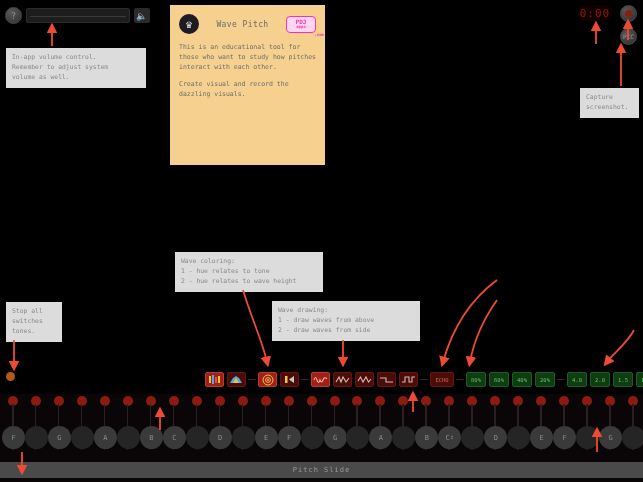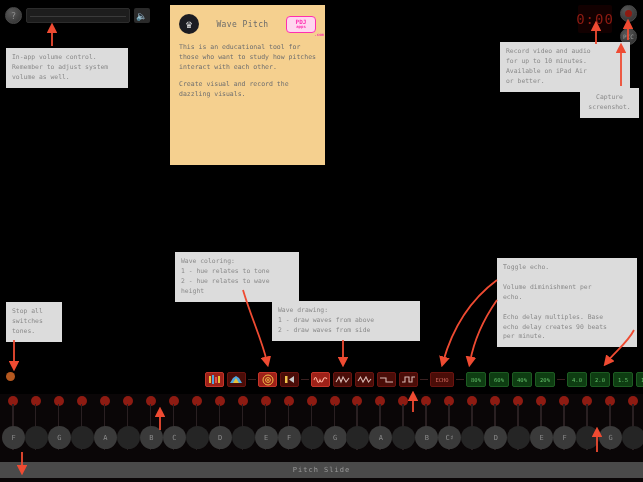--- a/index.html
+++ b/index.html
@@ -36,22 +36,22 @@
   .pdj { width:30px; height:17px; border:1.5px solid #ff2fb0; border-radius:4px;
          background:#ffd6ef; color:#ff2fb0; font-size:6px; font-weight:bold;
          display:flex; flex-direction:column; align-items:center;
          justify-content:center; line-height:1.0; position:relative; }
   .pdj small { font-size:4px; }
   .pdj .dotcom { position:absolute; right:-9px; bottom:-5px; color:#ff2fb0;
                  font-size:4px; }
   .card p { color:#6f6f6f; font-size:6.5px; line-height:1.55; margin-top:7px; }
 
   
-  .timer { position:absolute; left:578px; top:5px; width:34px; height:28px;
-           background:#120000; border-radius:2px; color:#8e1b12; font-size:14px;
+  .timer { position:absolute; left:578px; top:5px; width:34px; height:16px;
+           background:#120000; border-radius:8px; color:#8e1b12; font-size:11px;
            display:flex; align-items:center; justify-content:center;
            letter-spacing:1px; }
   .rnd-btn { position:absolute; width:17px; height:17px; border-radius:50%;
              background:radial-gradient(circle at 35% 30%, #585858, #2b2b2b);
              border:1px solid #494949; display:flex; align-items:center;
              justify-content:center; }
   .rec-btn { left:620px; top:5px; }
   .rec-dot { width:7px; height:7px; border-radius:50%; background:#8e1b12; }
   .pic-btn { left:620px; top:28px; color:#9a9a9a; font-size:6px; }
 
@@ -120,46 +120,34 @@
     <p>This is an educational tool for those who want to study how pitches interact with each other.</p>
     <p>Create visual and record the dazzling visuals.</p>
   </div>
 
   <div class="timer">0:00</div>
   <div class="rnd-btn rec-btn">
     <div class="rec-dot"></div>
   </div>
   <div class="rnd-btn pic-btn">PIC</div>
 
-  <div class="callout" style="left:6px; top:48px; width:122px; white-space:pre-line;">In-app volume control.
+  <div class="callout" style="left:6px; top:48px; width:140px; white-space:pre-line;">In-app volume control.
 Remember to adjust system
 volume as well.</div>
-  <div class="callout" style="left:500px; top:42px; width:130px; white-space:pre-line;">Record video and audio
-for up to 10 minutes.
-Available on iPad Air
-or better.</div>
-  <div class="callout" style="left:580px; top:88px; width:59px; white-space:pre-line;text-align:center;">Capture
+  <div class="callout" style="left:580px; top:88px; width:59px; white-space:pre-line;">Capture
 screenshot.</div>
   <div class="callout" style="left:6px; top:302px; width:56px; white-space:pre-line;">Stop all
 switches
 tones.</div>
-  <div class="callout" style="left:175px; top:252px; width:124px; white-space:pre-line;">Wave coloring:
+  <div class="callout" style="left:175px; top:252px; width:148px; white-space:pre-line;">Wave coloring:
 1 - hue relates to tone
 2 - hue relates to wave height</div>
   <div class="callout" style="left:272px; top:301px; width:148px; white-space:pre-line;">Wave drawing:
 1 - draw waves from above
 2 - draw waves from side</div>
-  <div class="callout" style="left:497px; top:258px; width:140px; white-space:pre-line;">Toggle echo.
-
-Volume diminishment per
-echo.
-
-Echo delay multiples. Base
-echo delay creates 90 beats
-per minute.</div>
   <div class="callout" style="left:10px; top:422px; width:117px;">Create a sliding tone.</div>
   <div class="callout" style="left:138px; top:433px; width:72px; white-space:pre-line;">Tone sustain
 switches.</div>
   <div class="callout" style="left:406px; top:412px; width:99px;">Tone waveforms.</div>
   <div class="callout" style="left:578px; top:455px; width:40px;">Keys.</div>
 
   <div class="stop-dot"></div>
 
   <div class="ctrlbar">
     <div class="cgroup">

